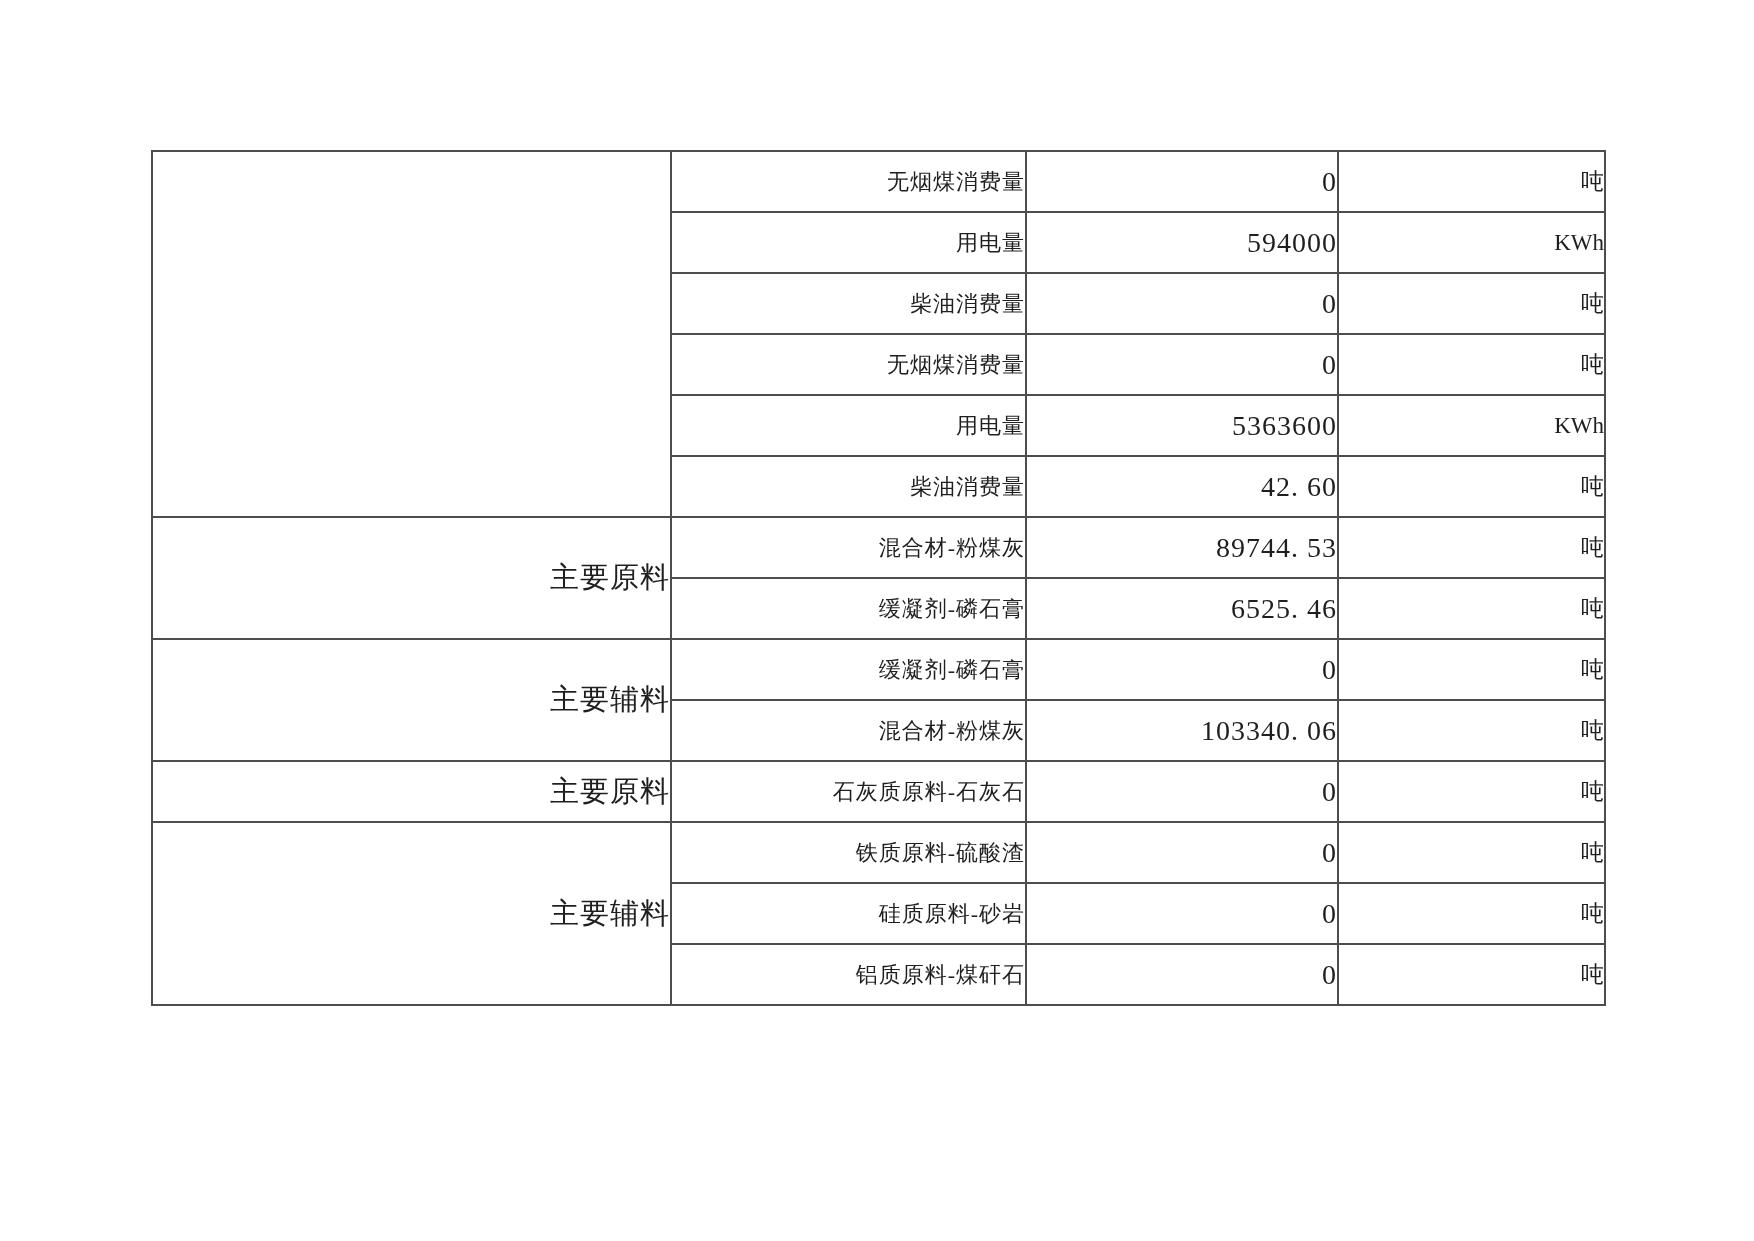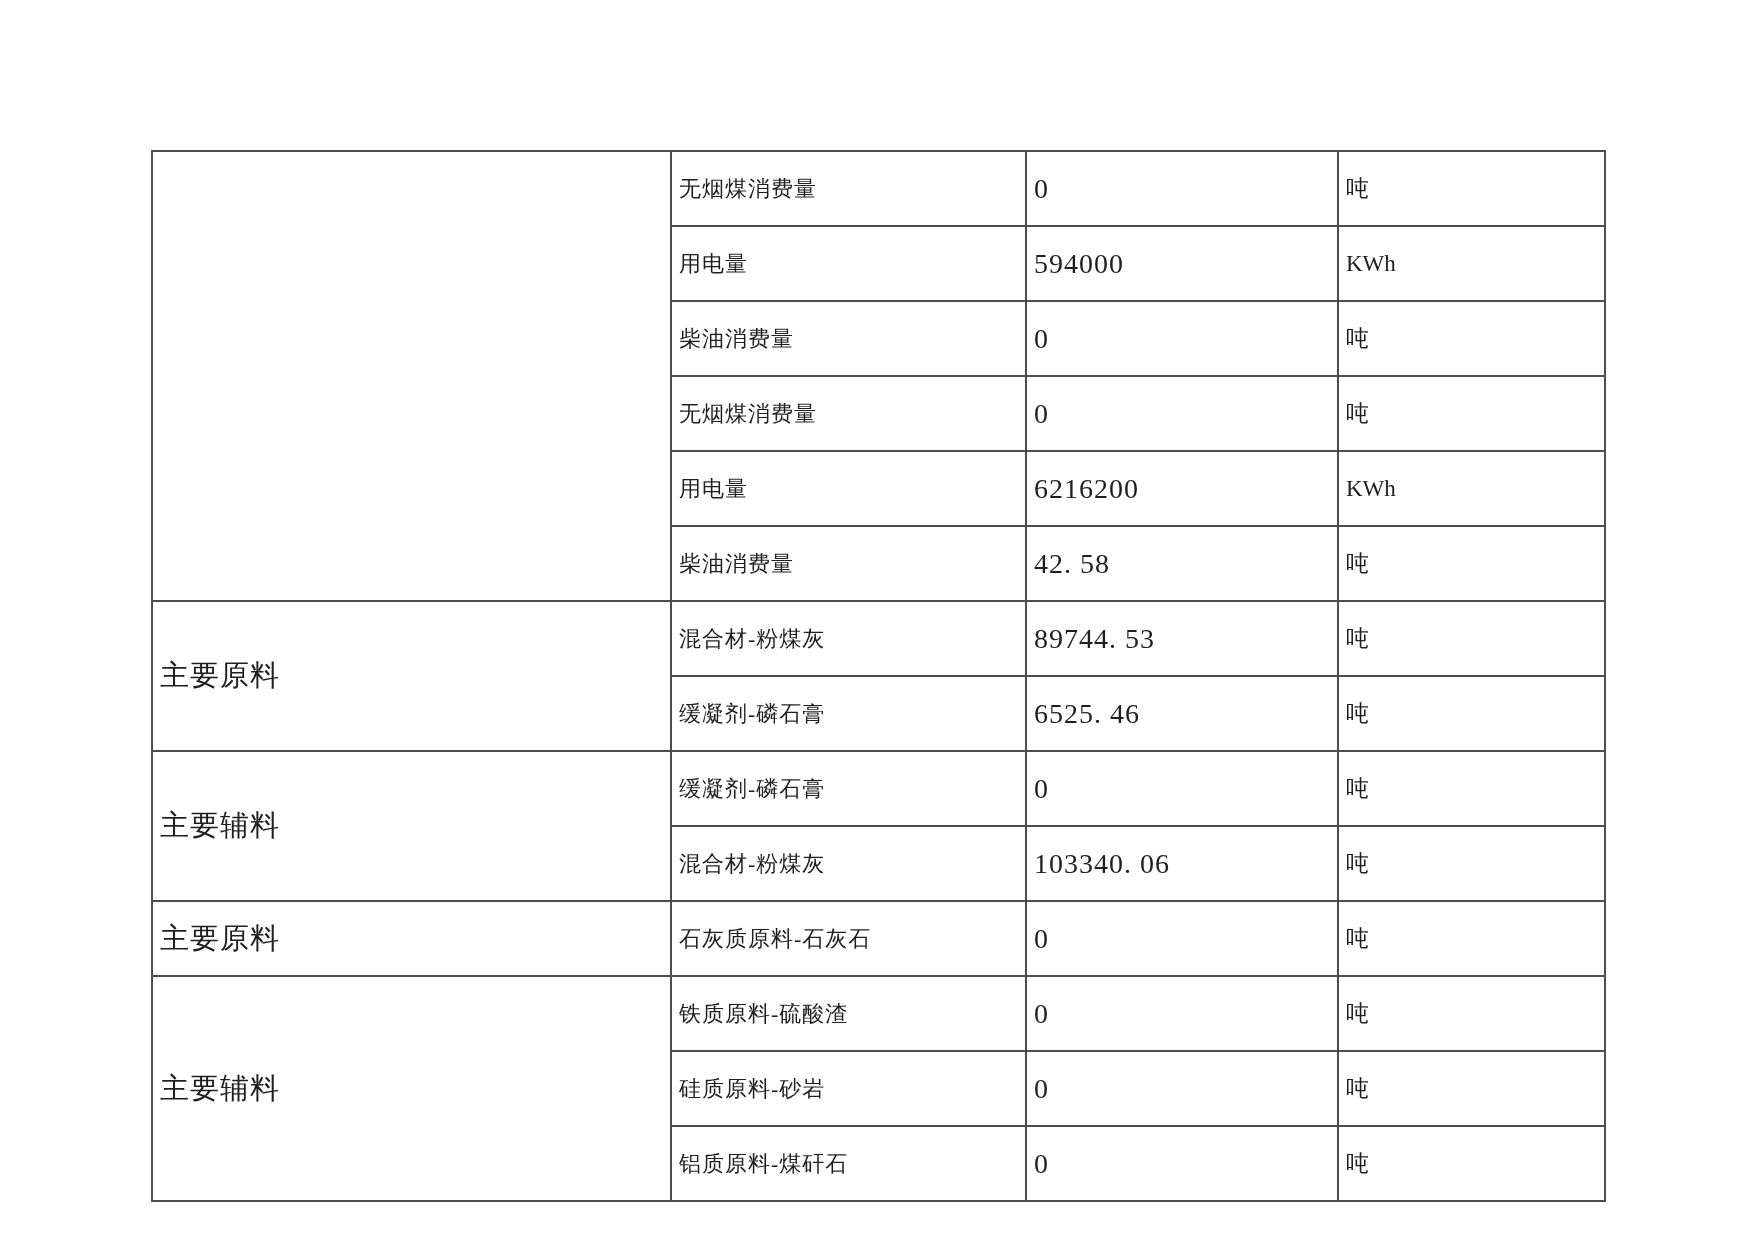--- a/index.html
+++ b/index.html
@@ -19,23 +19,23 @@
   table.consumption {
     position: absolute;
     left: 151px;
     top: 150px;
     width: 1453px;
     border-collapse: collapse;
     table-layout: fixed;
   }
   table.consumption td {
     border: 2px solid #4d4d4d;
-    text-align: left;
+    text-align: right;
     vertical-align: middle;
-    padding: 7px;
+    padding: 0;
     height: 59px; 
     overflow: hidden;
     white-space: nowrap;
   }
   td.c-group {
     font-size: 29px;
     letter-spacing: 1px;
   }
   td.c-item {
     font-size: 22px;
@@ -77,26 +77,26 @@
         <td class="c-value">0</td>
         <td class="c-unit">吨</td>
       </tr>
       <tr>
         <td class="c-item">无烟煤消费量</td>
         <td class="c-value">0</td>
         <td class="c-unit">吨</td>
       </tr>
       <tr>
         <td class="c-item">用电量</td>
-        <td class="c-value">6216200</td>
+        <td class="c-value">5363600</td>
         <td class="c-unit">KWh</td>
       </tr>
       <tr>
         <td class="c-item">柴油消费量</td>
-        <td class="c-value">42. 58</td>
+        <td class="c-value">42. 60</td>
         <td class="c-unit">吨</td>
       </tr>
       <tr>
         <td class="c-group" rowspan="2">主要原料</td>
         <td class="c-item">混合材-粉煤灰</td>
         <td class="c-value">89744. 53</td>
         <td class="c-unit">吨</td>
       </tr>
       <tr>
         <td class="c-item">缓凝剂-磷石膏</td>

